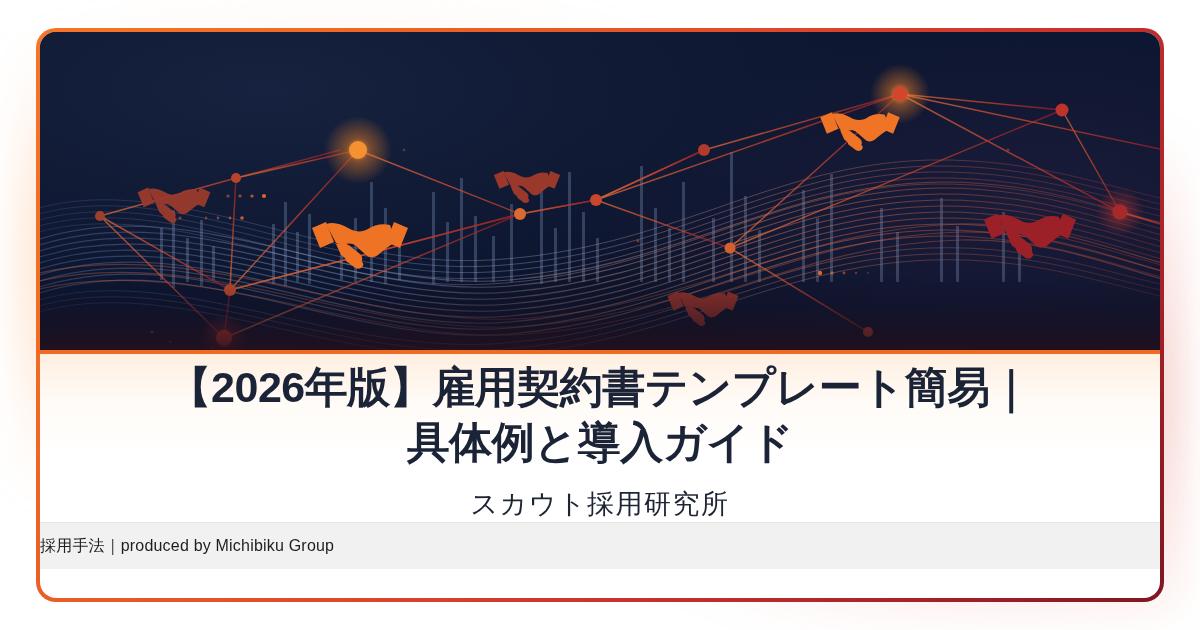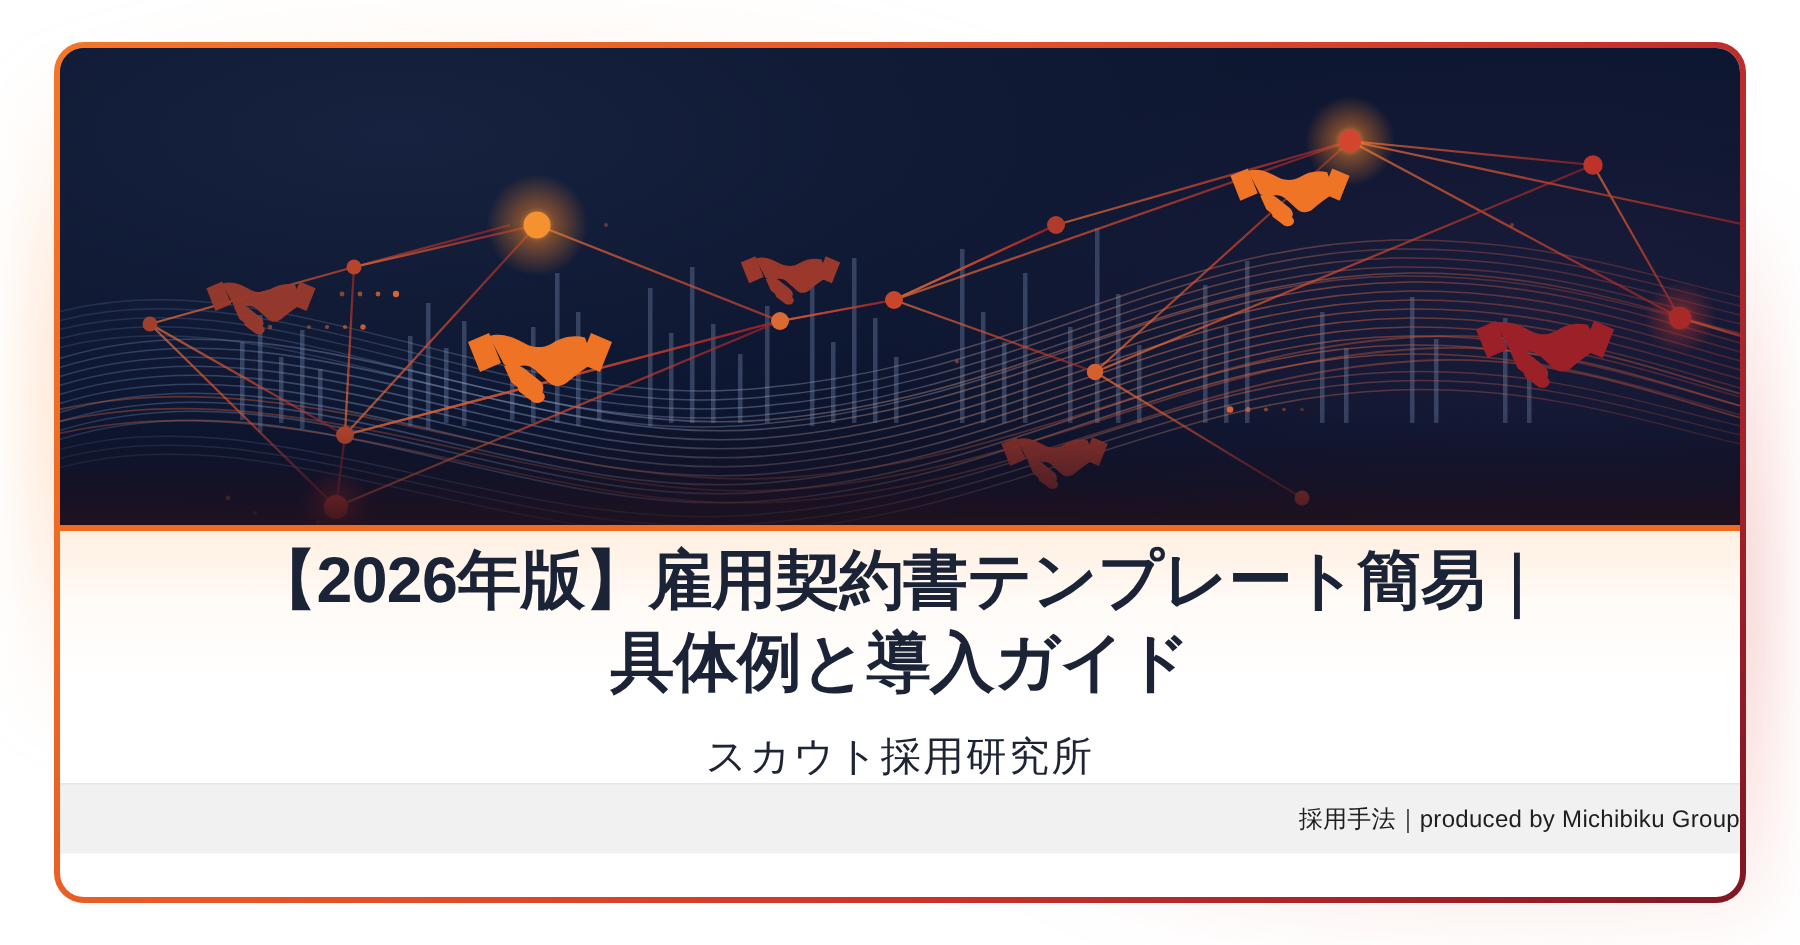--- a/index.html
+++ b/index.html
@@ -118,21 +118,21 @@
     font-size: 27px;
     font-weight: 400;
     letter-spacing: 1.5px;
     text-align: left;
   }
   #footer-band {
     flex: 0 0 46px;
     background: #f1f1f1;
     display: flex;
     align-items: center;
-    justify-content: flex-end;
+    justify-content: flex-start;
     border-top: 1px solid #e6e6e6;
   }
   #footer-text {
     color: #1e1e1e;
     font-size: 16px;
     letter-spacing: 0.2px;
     white-space: nowrap;
   }
 </style>
 </head>

